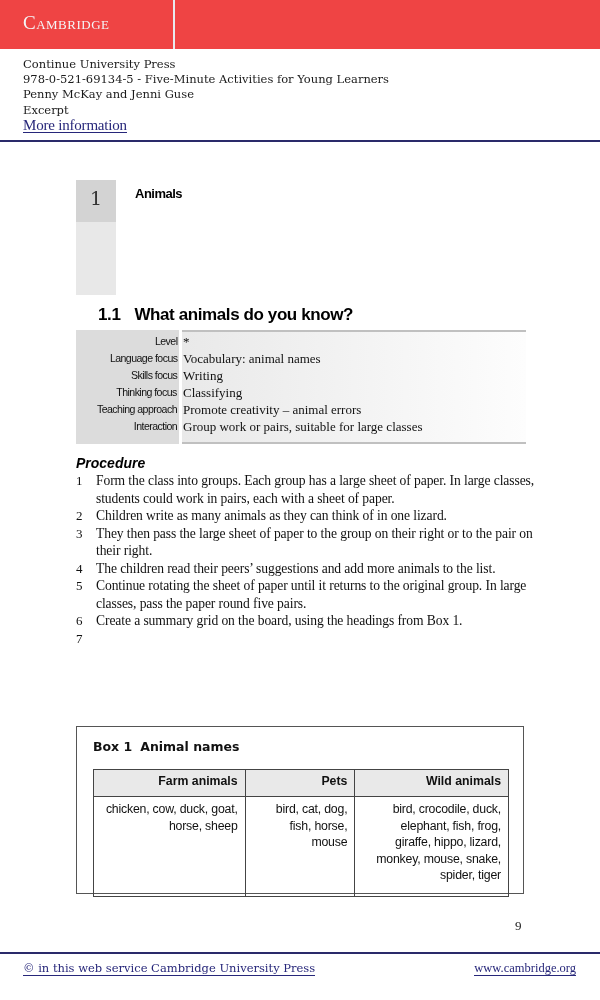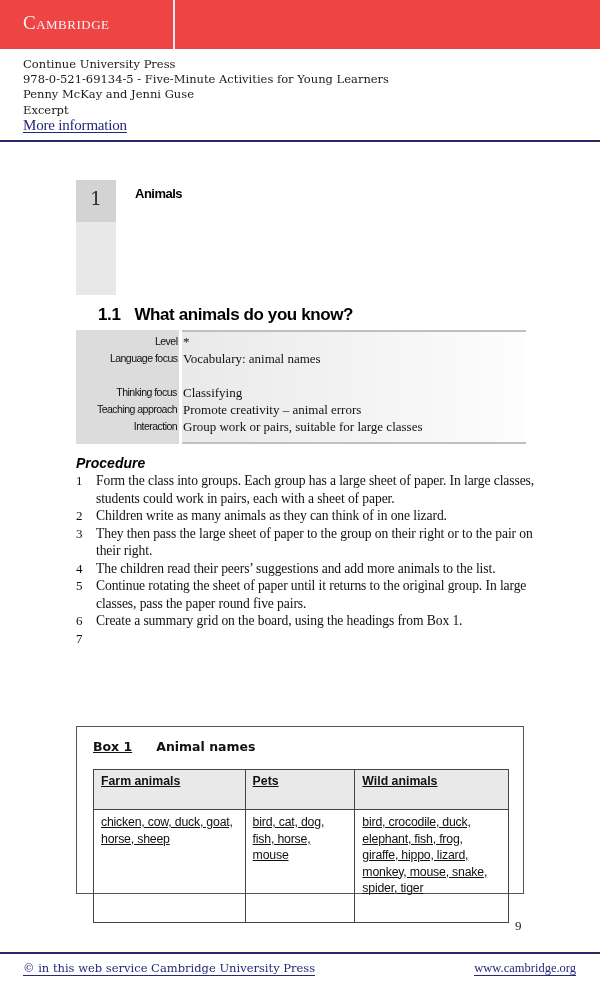--- a/index.html
+++ b/index.html
@@ -77,26 +77,26 @@
   .step .n { position: absolute; left: 0; top: 0; font-size: 13px; }
 
   .box {
     position: absolute; left: 76px; top: 726px; width: 448px; height: 168px;
     border: 1px solid #555; box-sizing: border-box;
   }
   .box .title {
     position: absolute; left: 16px; top: 12px;
     font-family: "DejaVu Sans", sans-serif; font-weight: bold; font-size: 12.5px; color: #111;
   }
-  .box .title .label { margin-right: 24px; text-decoration: underline; }
+  .box .title .label { margin-right: 8px; }
   .tbl {
     position: absolute; left: 16px; top: 42px; width: 416px;
     border-collapse: collapse; font-family: "Liberation Sans", sans-serif; font-size: 12.3px; color: #111;
   }
-  .tbl th, .tbl td { border: 1px solid #444; text-align: left; vertical-align: top; padding: 16px 7px; text-decoration: underline; }
+  .tbl th, .tbl td { border: 1px solid #444; text-align: right; vertical-align: top; padding: 3px 7px; }
   .tbl th { background: #e9e9e9; font-weight: bold; height: 19px; padding-top: 4px; }
   .tbl td { height: 92px; line-height: 16.5px; padding-top: 4px; letter-spacing: -0.2px; }
 
   .page-no { position: absolute; left: 515px; top: 918px; font-size: 13px; color: #222; }
   .hr-bot { position: absolute; left: 0; top: 952px; width: 600px; height: 1.5px; background: #2a2a6a; }
   .foot-left {
     position: absolute; left: 23px; top: 961px;
     font-family: "DejaVu Serif", serif; font-size: 11.5px; color: #27277a;
     border-bottom: 1.5px solid #27277a; line-height: 14px;
   }
@@ -135,20 +135,24 @@
 <div class="info">
   <div class="labels-bg"></div>
   <div class="values-bg"></div>
   <div class="row" style="top:5px">
     <span class="lbl">Level</span>
     <span class="val">*</span>
   </div>
   <div class="row" style="top:22px">
     <span class="lbl">Language focus</span>
     <span class="val">Vocabulary: animal names</span>
+  </div>
+  <div class="row" style="top:39px">
+    <span class="lbl">Skills focus</span>
+    <span class="val">Writing</span>
   </div>
   <div class="row" style="top:56px">
     <span class="lbl">Thinking focus</span>
     <span class="val">Classifying</span>
   </div>
   <div class="row" style="top:73px">
     <span class="lbl">Teaching approach</span>
     <span class="val">Promote creativity – animal errors</span>
   </div>
   <div class="row" style="top:90px">

